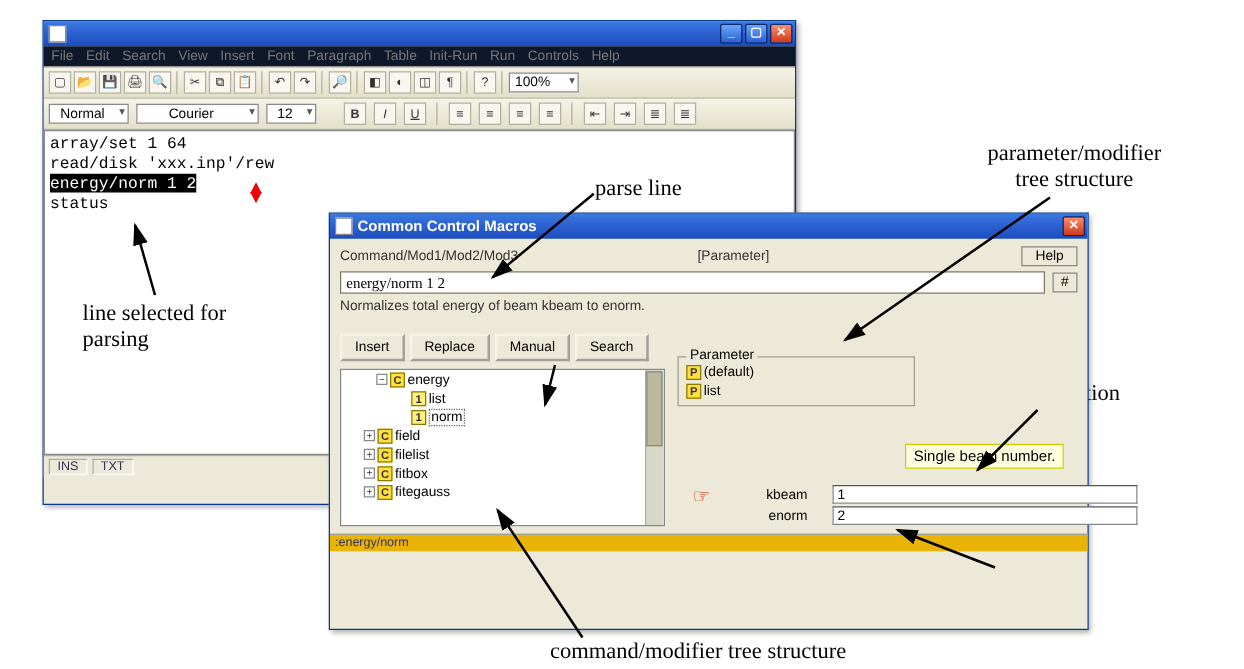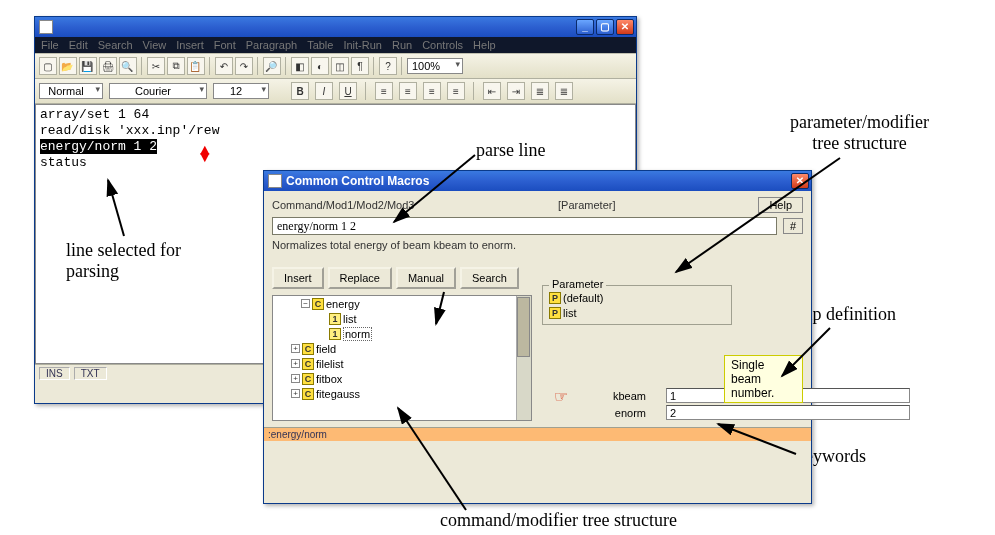--- a/index.html
+++ b/index.html
@@ -85,21 +85,21 @@
   .editor-body .sel{ background:#000;color:#fff; display:inline;}
   .statusbar{ background:#ece9d8;border-top:1px solid #b0b0a0;
     display:flex;padding:2px 4px;font-size:10px;color:#335; gap:4px;}
   .statusbar .cell{border:1px inset #fff; padding:0 6px;}
   .statusbar .spacer{flex:1;}
   .red-arrows{
     position:absolute; left:164px; top:43px; color:#f00000; font-size:16px;
     display:flex;flex-direction:column;line-height:7px;font-weight:bold;
   }
   
-  .macros{ left:263px; top:170px; width:549px; height:334px; z-index:10;}
+  .macros{ left:263px; top:170px; width:608px; height:334px; z-index:10;}
   .macros-body{ padding:6px 8px; }
   .row{ display:flex;align-items:center;gap:6px; margin-bottom:4px;justify-content:center;}
   .textinput{ border:1px solid #7a7a68; background:#fff; padding:1px 4px;
     font-size:12px; height:18px;}
   .lbl{ color:#333;}
   .helpbtn{ border:1px solid #888;background:#ece9d8;padding:1px 10px;font-size:11px;cursor:pointer;}
   .desc{ color:#333; margin:4px 0 6px 0;}
   .lower{ display:flex; gap:10px;}
   .left-col{ width:260px;}
   .btnrow{ display:flex; gap:4px; margin:10px 0 6px 0;}
@@ -135,21 +135,21 @@
     background:#ffffe0;border:1px solid #cccc00;padding:2px 6px;
     font-size:12px; z-index:2;
   }
   .kvrows{ position:absolute; left:48px; top:130px; width:320px;}
   .kvrow{ display:flex;align-items:center;gap:20px;height:17px;}
   .kvlabel{ width:56px;text-align:right;}
   .kvinput{ border:1px solid #888;border-top:1px solid #555;
     background:#fff;padding:0 3px;flex:1;height:15px;font-size:11px;}
   .hand{ position:absolute; left:12px; top:130px; font-size:16px;color:#d02000;}
   .macros-status{
-    border-top:1px solid #a0a090;background:#fdba74;padding:1px 4px;
+    border-top:1px solid #a0a090;background:#eab308;padding:1px 4px;
     font-size:10px;color:#335;
   }
   
   .ann{ position:absolute; font-family:"Times New Roman",serif;
     font-size:18px; color:#000;}
   svg.arrows{ position:absolute; left:0; top:0; width:995px; height:535px;
     pointer-events:none; z-index:20;}
 </style>
 </head>
 <body>
@@ -203,21 +203,21 @@
     <span class="tbtn">¶</span>
     <span class="tsep"></span>
     <span class="tbtn">?</span>
     <span class="tsep"></span>
     <span class="dropdown" style="width:56px">100%</span>
   </div>
 
   <div class="formatbar">
     <span class="dropdown" style="width:64px">Normal</span>
     <span class="dropdown" style="width:98px">Courier</span>
-    <span class="dropdown" style="width:56px">12</span>
+    <span class="dropdown" style="width:40px">12</span>
     <span style="width:10px"></span>
     <span class="tbtn" style="font-weight:bold">B</span>
     <span class="tbtn" style="font-style:italic">I</span>
     <span class="tbtn" style="text-decoration:underline">U</span>
     <span class="tsep"></span>
     <span class="tbtn">≡</span>
     <span class="tbtn">≡</span>
     <span class="tbtn">≡</span>
     <span class="tbtn">≡</span>
     <span class="tsep"></span>

